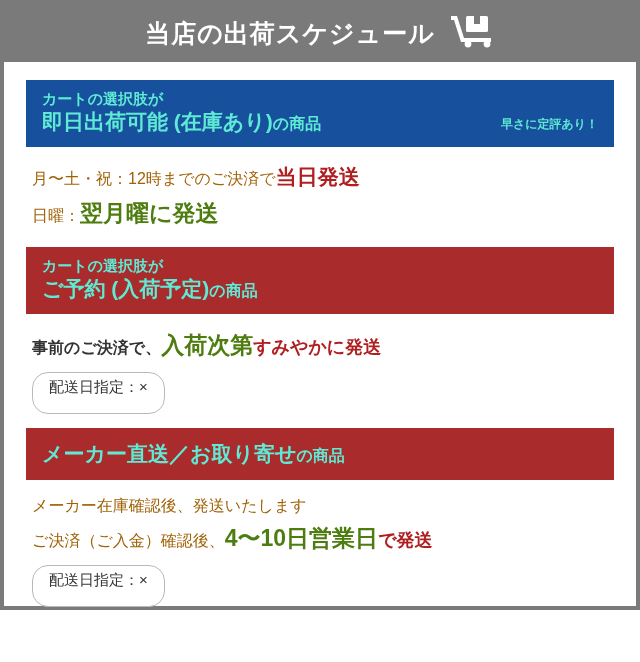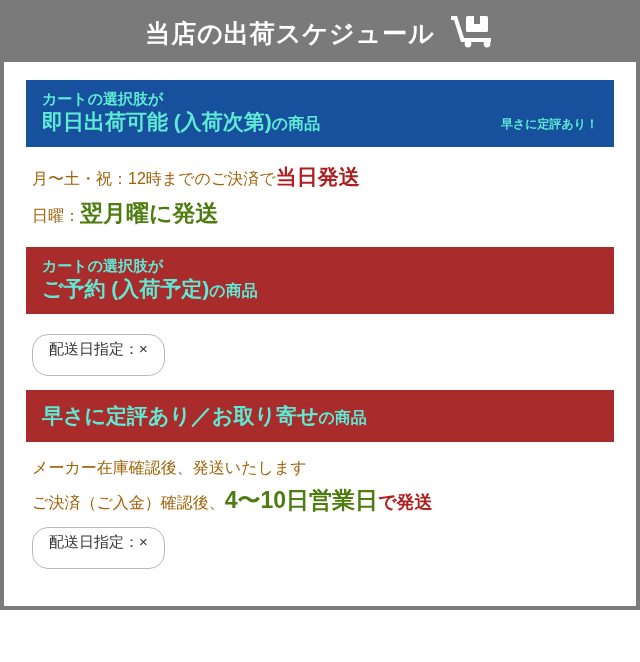--- a/index.html
+++ b/index.html
@@ -142,50 +142,51 @@
       </svg>
     </span>
   </div>
 
   <div class="content">
 
     <div>
       <div class="band blue">
         <div class="band-texts">
           <span class="band-small">カートの選択肢が</span>
-          <span class="band-big"><span>即日出荷可能 (入荷次第)</span><span class="suffix">の商品</span></span>
+          <span class="band-big"><span>即日出荷可能 (在庫あり)</span><span class="suffix">の商品</span></span>
         </div>
         <div class="band-note">早さに定評あり！</div>
       </div>
       <div class="rows">
         <div class="row"><span class="lead">月〜土・祝：12時までのご決済で</span><span class="hl-red-big">当日発送</span></div>
         <div class="row"><span class="lead">日曜：</span><span class="hl-red-xl">翌月曜に発送</span></div>
       </div>
     </div>
 
     <div class="spacer-sm"></div>
 
     <div>
       <div class="band red">
         <div class="band-texts">
           <span class="band-small">カートの選択肢が</span>
           <span class="band-big"><span>ご予約 (入荷予定)</span><span class="suffix">の商品</span></span>
         </div>
       </div>
       <div class="rows">
+        <div class="row"><span class="plain-bold">事前のご決済で、</span><span class="hl-red-xl">入荷次第</span><span class="hl-red">すみやかに発送</span></div>
         <div class="pill">配送日指定：×</div>
       </div>
     </div>
 
     <div class="spacer-sm"></div>
 
     <div>
       <div class="band red single">
         <div class="band-texts">
-          <span class="band-big"><span>早さに定評あり／お取り寄せ</span><span class="suffix">の商品</span></span>
+          <span class="band-big"><span>メーカー直送／お取り寄せ</span><span class="suffix">の商品</span></span>
         </div>
       </div>
       <div class="rows">
         <div class="row"><span class="lead">メーカー在庫確認後、発送いたします</span></div>
         <div class="row"><span class="lead">ご決済（ご入金）確認後、</span><span class="hl-red-xl">4〜10日営業日</span><span class="hl-red">で発送</span></div>
         <div class="pill">配送日指定：×</div>
       </div>
     </div>
 
   </div>

